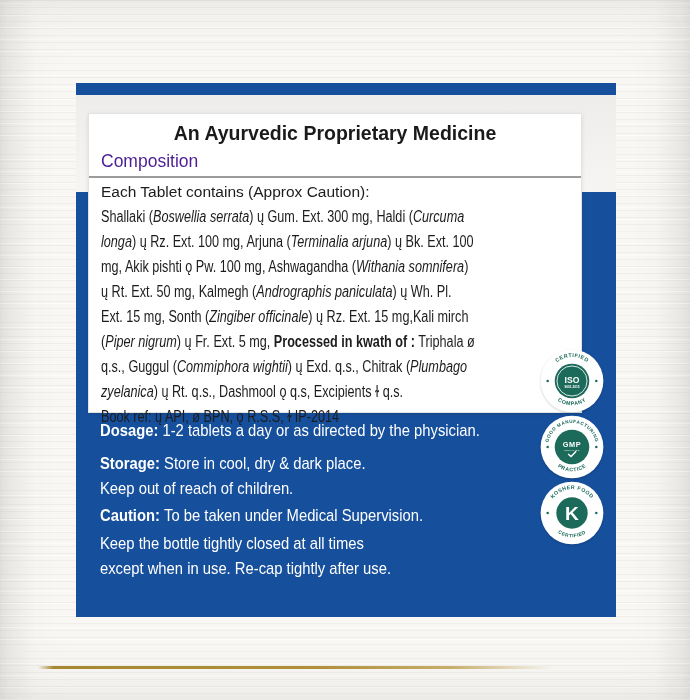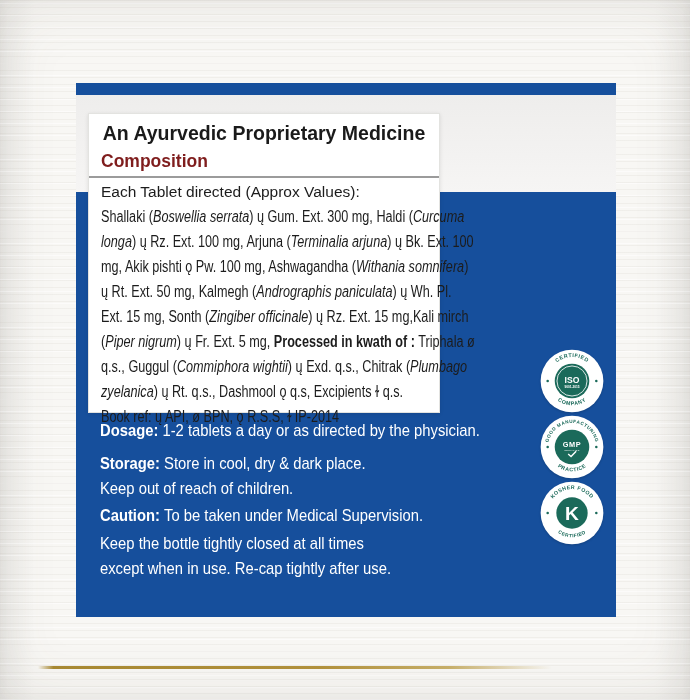--- a/index.html
+++ b/index.html
@@ -9,25 +9,25 @@
     background-image:
       repeating-linear-gradient(180deg, rgba(219,216,209,.28) 0px, rgba(219,216,209,.28) 1px, rgba(0,0,0,0) 1px, rgba(0,0,0,0) 7px),
       repeating-linear-gradient(180deg, rgba(0,0,0,0) 0 3px, rgba(255,255,255,.55) 3px 4px, rgba(0,0,0,0) 4px 12px),
       linear-gradient(90deg,#edece9 0%,#f8f7f4 5%,#f8f7f4 95%,#edece9 100%);
   }
   .vignette{position:absolute;inset:0;pointer-events:none;
     box-shadow:inset 0 0 60px rgba(90,85,75,.12), inset 0 0 10px rgba(120,115,105,.07);}
   .panel{position:absolute;left:76px;top:83px;width:540px;height:534px;background:#164f9c;}
   .band{position:absolute;left:76px;top:95px;width:540px;height:97px;
     background:linear-gradient(180deg,#eeedec 0%,#f6f5f4 100%);}
-  .box{position:absolute;left:88px;top:113px;width:352px;height:300px;box-sizing:border-box;
+  .box{position:absolute;left:88px;top:113px;width:494px;height:300px;box-sizing:border-box;
     background:#ffffff;border:1px solid #e3e3e0;padding:5px 12px 12px 12px;
     box-shadow:0 1px 4px rgba(0,0,0,.10);}
   .title{font-size:19.5px;font-weight:700;text-align:center;color:#1a1a1a;margin-top:3px;}
-  .comp-heading{font-size:17.5px;font-weight:700;color:#7f1d1d;margin-top:6px;}
+  .comp-heading{font-size:17.5px;font-weight:400;color:#4c1d95;margin-top:6px;}
   .comp-rule{border:none;border-top:2px solid #9b9b9b;margin:4px -12px 5px -12px;}
   .comp-lead{font-size:15.5px;color:#1c1c1c;margin:2px 0 3px 0;}
   .comp-lines{width:128%;transform:scaleX(.79);transform-origin:0 0;
     font-size:16px;line-height:25px;color:#1c1c1c;}
   .comp-line{white-space:nowrap;}
   .it{font-style:italic;}
   .bd{font-weight:700;}
   .info{position:absolute;left:100px;top:418px;width:430px;color:#ffffff;}
   .info-lines{width:116%;transform:scaleX(.87);transform-origin:0 0;
     font-size:17px;line-height:25px;}
@@ -45,21 +45,21 @@
 <body>
 
 <div class="stage">
   <div class="panel"></div>
   <div class="band"></div>
 
   <div class="box">
     <div class="title">An Ayurvedic Proprietary Medicine</div>
     <div class="comp-heading">Composition</div>
     <hr class="comp-rule">
-    <div class="comp-lead">Each Tablet directed (Approx Values):</div>
+    <div class="comp-lead">Each Tablet contains (Approx Caution):</div>
     <div class="comp-lines" id="comp-lines">
         <div class="comp-line"><span>Shallaki (</span><span class="it">Boswellia serrata</span><span>) ų Gum. Ext. 300 mg, Haldi (</span><span class="it">Curcuma</span></div>
         <div class="comp-line"><span class="it">longa</span><span>) ų Rz. Ext. 100 mg, Arjuna (</span><span class="it">Terminalia arjuna</span><span>) ų Bk. Ext. 100</span></div>
         <div class="comp-line"><span>mg, Akik pishti ǫ Pw. 100 mg, Ashwagandha (</span><span class="it">Withania somnifera</span><span>)</span></div>
         <div class="comp-line"><span>ų Rt. Ext. 50 mg, Kalmegh (</span><span class="it">Andrographis paniculata</span><span>) ų Wh. Pl.</span></div>
         <div class="comp-line"><span>Ext. 15 mg, Sonth (</span><span class="it">Zingiber officinale</span><span>) ų Rz. Ext. 15 mg,Kali mirch</span></div>
         <div class="comp-line"><span>(</span><span class="it">Piper nigrum</span><span>) ų Fr. Ext. 5 mg, </span><span class="bd">Processed in kwath of :</span><span> Triphala ø</span></div>
         <div class="comp-line"><span>q.s., Guggul (</span><span class="it">Commiphora wightii</span><span>) ų Exd. q.s., Chitrak (</span><span class="it">Plumbago</span></div>
         <div class="comp-line"><span class="it">zyelanica</span><span>) ų Rt. q.s., Dashmool ǫ q.s, Excipients ɫ q.s.</span></div>
         <div class="comp-line"><span>Book ref: ų API, ø BPN, ǫ R.S.S, ɫ IP-2014</span></div>

